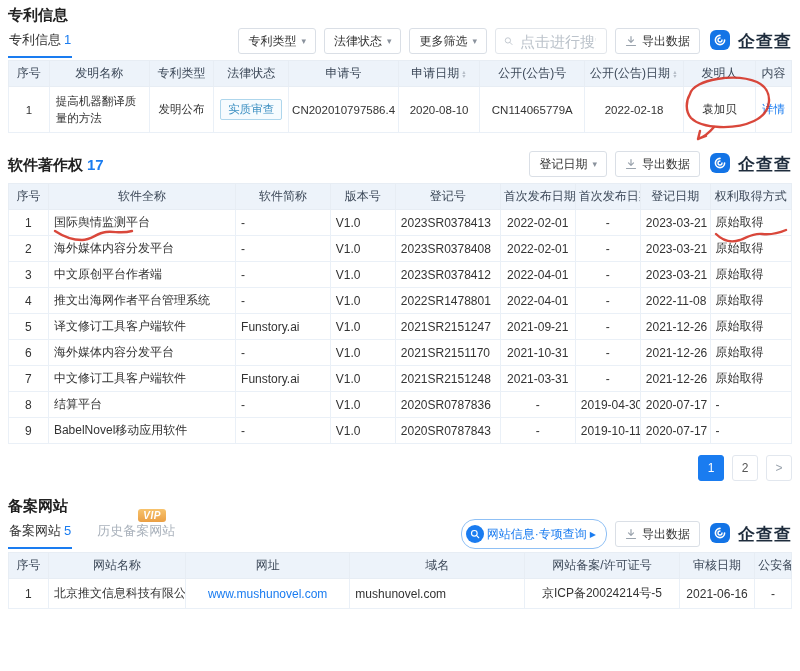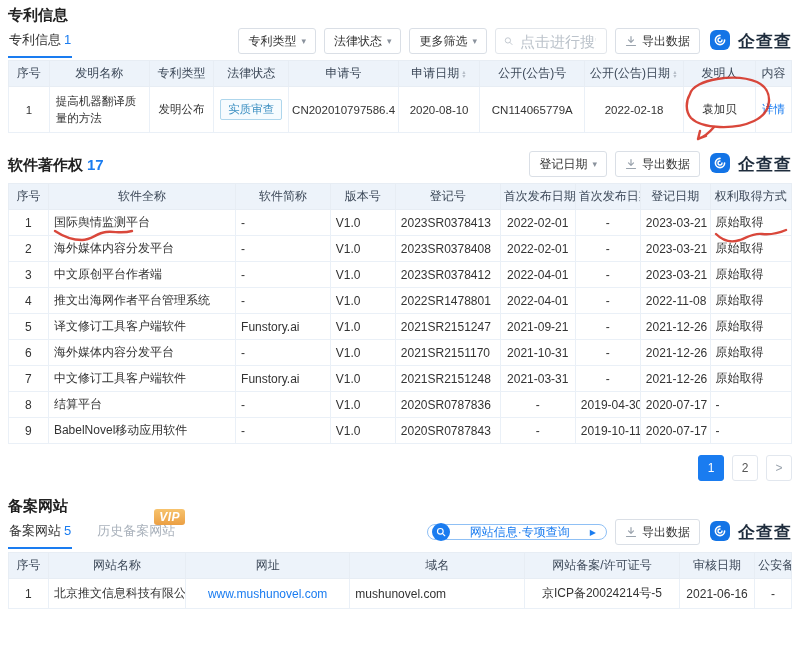--- a/index.html
+++ b/index.html
@@ -12,36 +12,36 @@
 
   .section-title { font-size:15px; font-weight:700; color:#222; line-height:17px; }
   .count-blue { color:#1a7cf0; font-weight:700; margin-left:4px; }
 
   
   .tabbar { display:flex; justify-content:space-between; align-items:flex-start; margin-top:5px; height:30px; }
   .tabs { display:flex; gap:24px; align-items:flex-start; }
   .tab { font-size:13px; color:#aab2bc; cursor:pointer; padding:3px 1px 7px; position:relative; }
   .tab.active { color:#333; border-bottom:2px solid #1a7cf0; }
   .tab .tab-count { color:#1a7cf0; margin-left:3px; }
-  .vip-badge { position:absolute; top:-10px; left:58px; background:linear-gradient(180deg,#f7c36d,#eb9f43);
-    color:#fff; font-size:12px; font-weight:700; font-style:italic; padding:1px 5px; border-radius:3px; letter-spacing:.5px; }
+  .vip-badge { position:absolute; top:-10px; left:42px; background:linear-gradient(180deg,#f7c36d,#eb9f43);
+    color:#fff; font-size:10px; font-weight:700; font-style:italic; padding:1px 5px; border-radius:3px; letter-spacing:.5px; }
 
   
   .toolbar { display:flex; align-items:center; gap:8px; }
   .btn { display:inline-flex; align-items:center; gap:5px; border:1px solid #dadfe6; background:#fff;
     border-radius:3px; padding:0 9px; height:26px; font-size:12px; color:#333; cursor:pointer; white-space:nowrap; }
   .caret { font-size:9px; color:#8a929c; }
   .searchbox { display:flex; align-items:center; gap:5px; border:1px solid #e2e6eb; border-radius:3px;
     height:26px; padding:0 8px; background:#fff; width:112px; }
   .searchbox input { border:none; outline:none; width:80px; font-size:15px; color:#666; font-family:inherit; }
   .searchbox input::placeholder { color:#bcc3cb; }
   .qcc-logo { display:flex; align-items:flex-start; gap:8px; margin-left:2px; }
   .qcc-brand { font-size:17px; font-weight:800; color:#1f2d3d; letter-spacing:1px; }
-  .pill-btn { display:inline-flex; align-items:center; gap:20px; border:1px solid #8fc0f5; border-radius:14px;
-    height:16px; padding:0 10px 0 4px; color:#1a7cf0; font-size:12px; background:#fff; cursor:pointer; white-space:nowrap; }
+  .pill-btn { display:inline-flex; align-items:center; gap:3px; border:1px solid #8fc0f5; border-radius:14px;
+    height:30px; padding:0 10px 0 4px; color:#1a7cf0; font-size:12px; background:#fff; cursor:pointer; white-space:nowrap; }
   .pill-icon { width:18px; height:18px; border-radius:50%; background:#1a7cf0; display:flex; align-items:center; justify-content:center; flex:none; }
   .pill-arrow { font-size:8px; color:#1a7cf0; }
 
   
   table { border-collapse:collapse; width:784px; table-layout:fixed; }
   th { background:#edf3fa; font-weight:400; font-size:12px; color:#3c4858; height:26px;
     border:1px solid #e7edf4; padding:0 3px; text-align:center; white-space:nowrap; overflow:hidden; }
   td { font-size:12px; color:#333; border:1px solid #eaf0f7; padding:4px 5px; text-align:center; overflow:hidden; }
   .sort-icon { display:inline-flex; flex-direction:column; vertical-align:middle; margin-left:2px; line-height:4px; }
   .sort-icon span { font-size:6px; color:#b6bec8; transform:scale(.9); }

